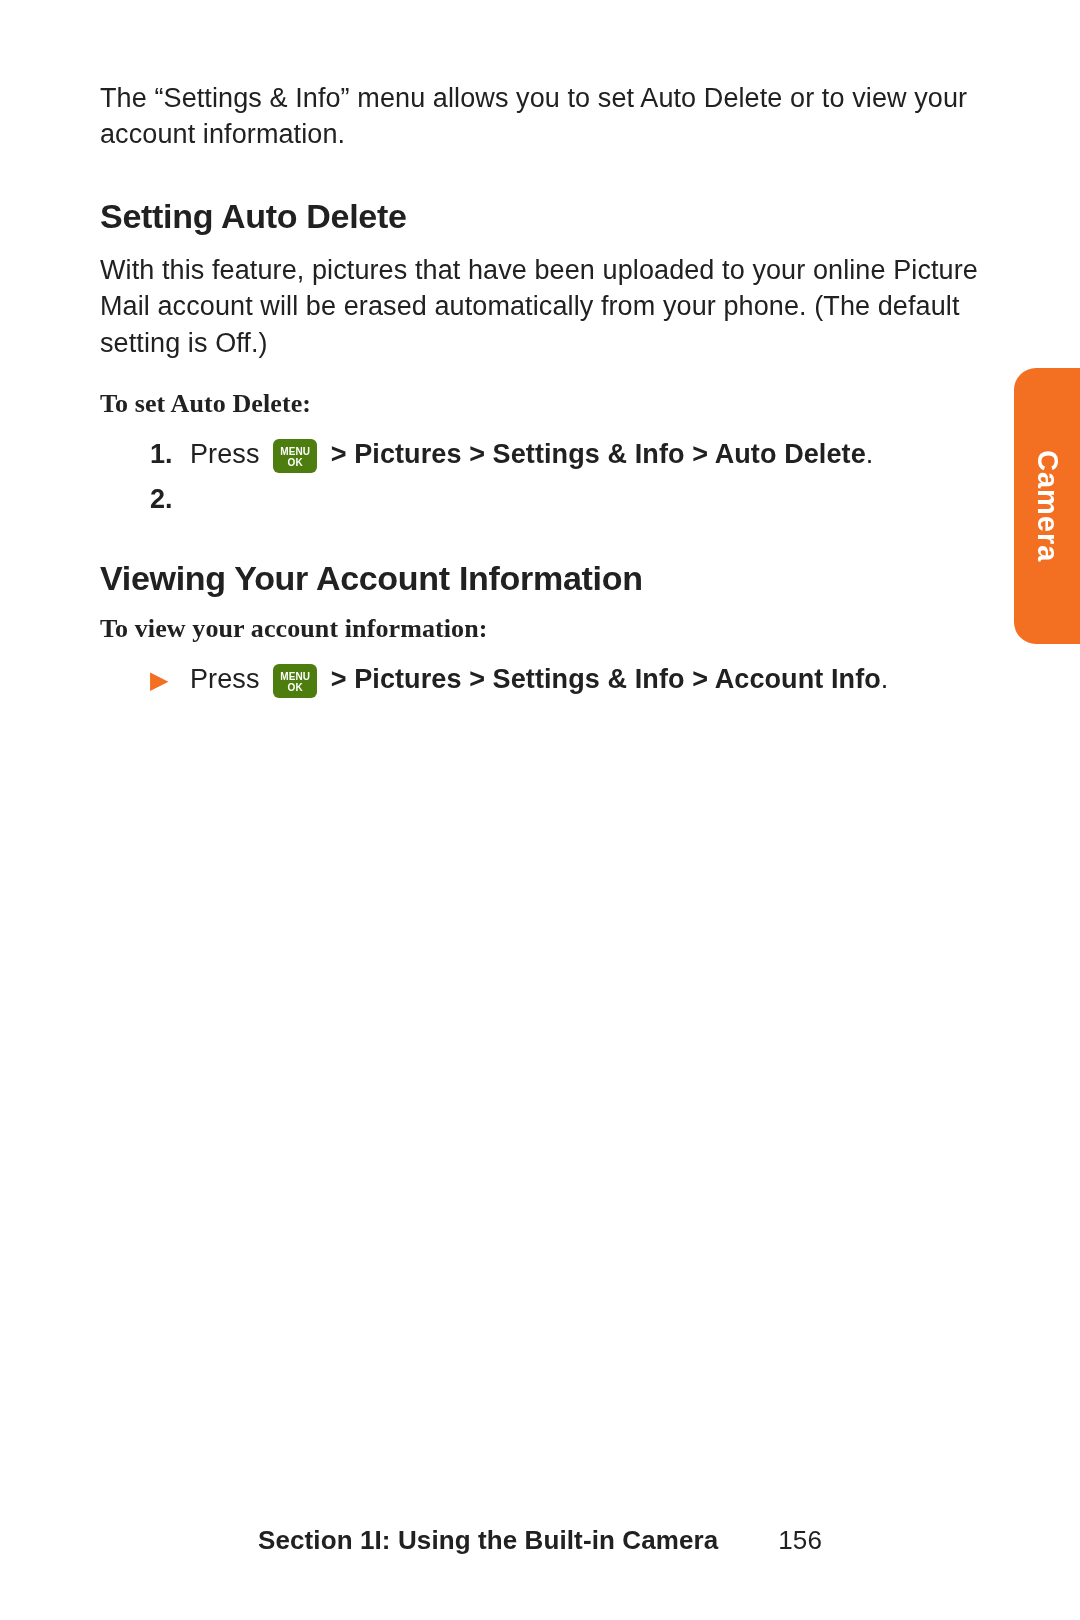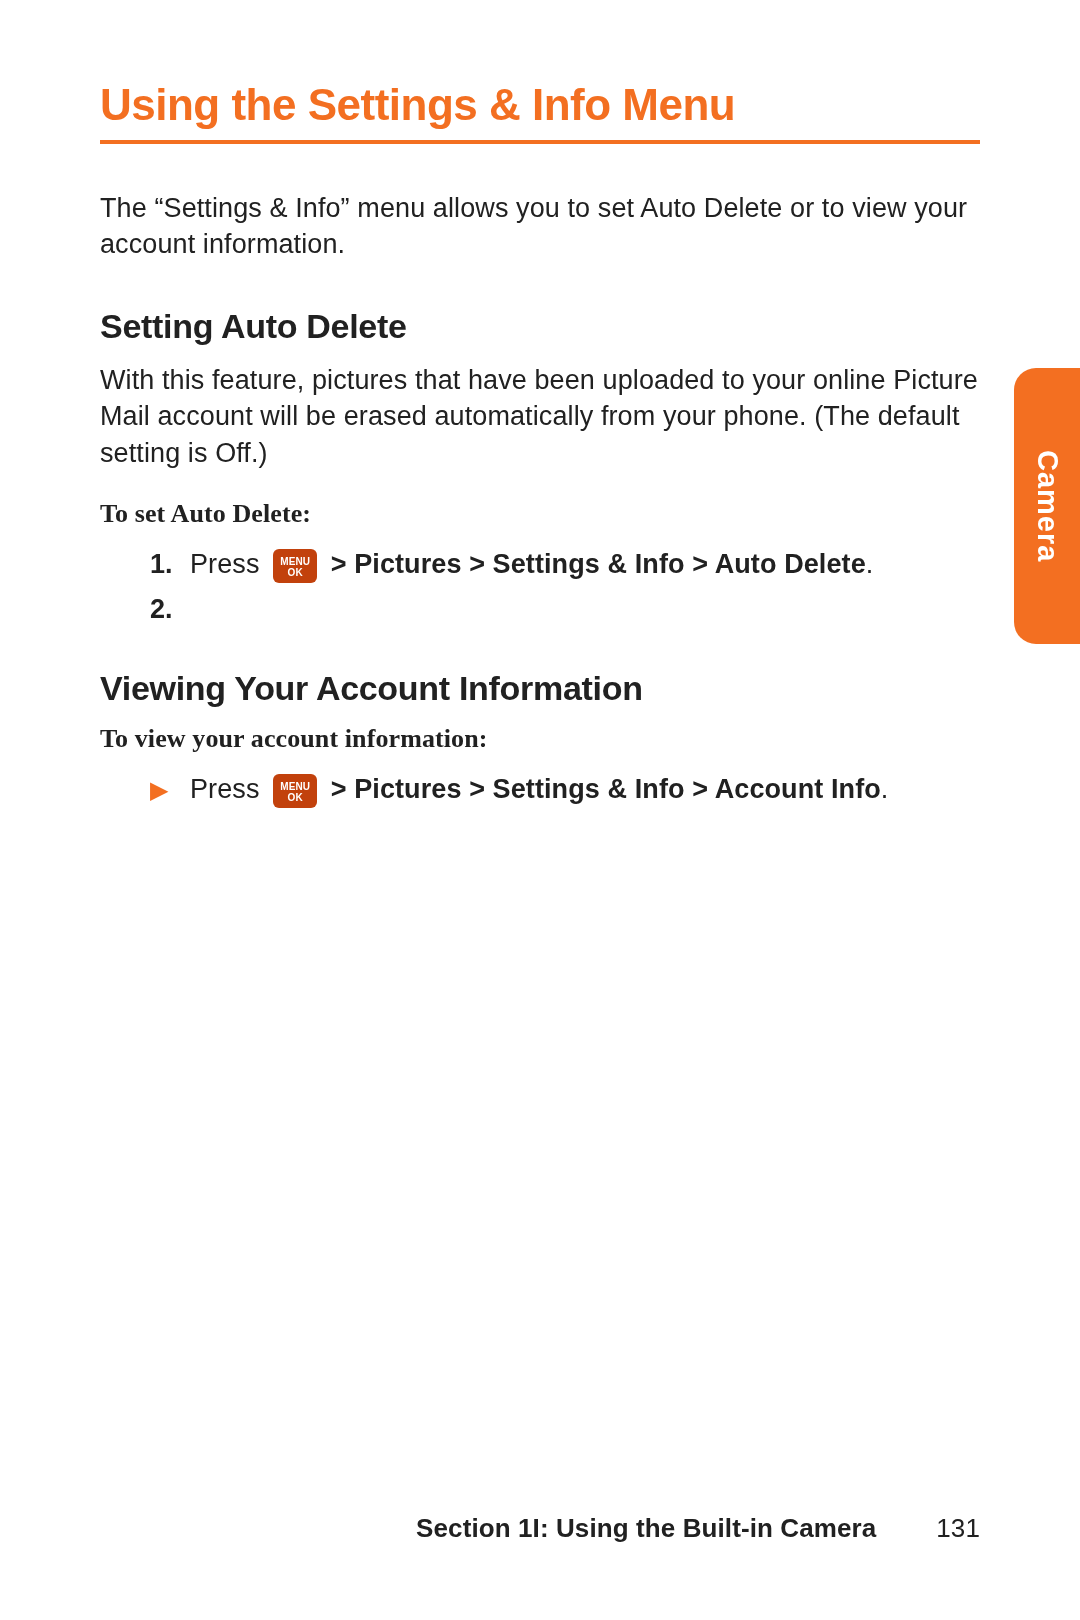--- a/index.html
+++ b/index.html
@@ -65,21 +65,21 @@
   .step .arrow {
     color: #f36f21;
     min-width: 40px;
     font-size: 24px;
   }
   .menu-key {
     display: inline-flex;
     flex-direction: column;
     align-items: center;
     justify-content: center;
-    background: #c2410c;
+    background: #4d7c0f;
     color: #fff;
     border-radius: 6px;
     width: 44px;
     height: 34px;
     font-size: 10px;
     font-weight: 700;
     line-height: 1;
     margin: 0 6px;
     vertical-align: middle;
     padding-top: 2px;
@@ -99,38 +99,37 @@
     font-weight: 700;
     font-size: 29px;
     display: flex;
     align-items: center;
     justify-content: center;
     writing-mode: vertical-rl;
     letter-spacing: 1px;
   }
   .footer {
     position: absolute;
-    bottom: 76px;
+    bottom: 64px;
     right: 100px;
     left: 100px;
     display: flex;
-    justify-content: flex-end;
+    justify-content: center;
     align-items: baseline;
     gap: 60px;
     font-size: 26px;
   }
   .footer .sec { font-weight: 700; }
   .footer .pg { font-weight: 400; }
 </style>
 </head>
 <body>
 
 <div class="page">
 
-  <h1 class="title">Using the Settings &amp; Info Menu</h1>
 
   <p class="intro">The “Settings &amp; Info” menu allows you to set Auto Delete or to view your account information.</p>
 
   <h2 class="sub">Setting Auto Delete</h2>
   <p class="body">With this feature, pictures that have been uploaded to your online Picture Mail account will be erased automatically from your phone. (The default setting is Off.)</p>
   <p class="label">To set Auto Delete:</p>
 
   <div class="steps">
     <div class="step">
       <span class="num">1.</span>
@@ -160,14 +159,14 @@
       </span>
     </div>
   </div>
 
 </div>
 
 <div class="side-tab">Camera</div>
 
 <div class="footer">
   <span class="sec">Section 1I: Using the Built-in Camera</span>
-  <span class="pg">131</span>
+  <span class="pg">156</span>
 </div>
 
 </body></html>

